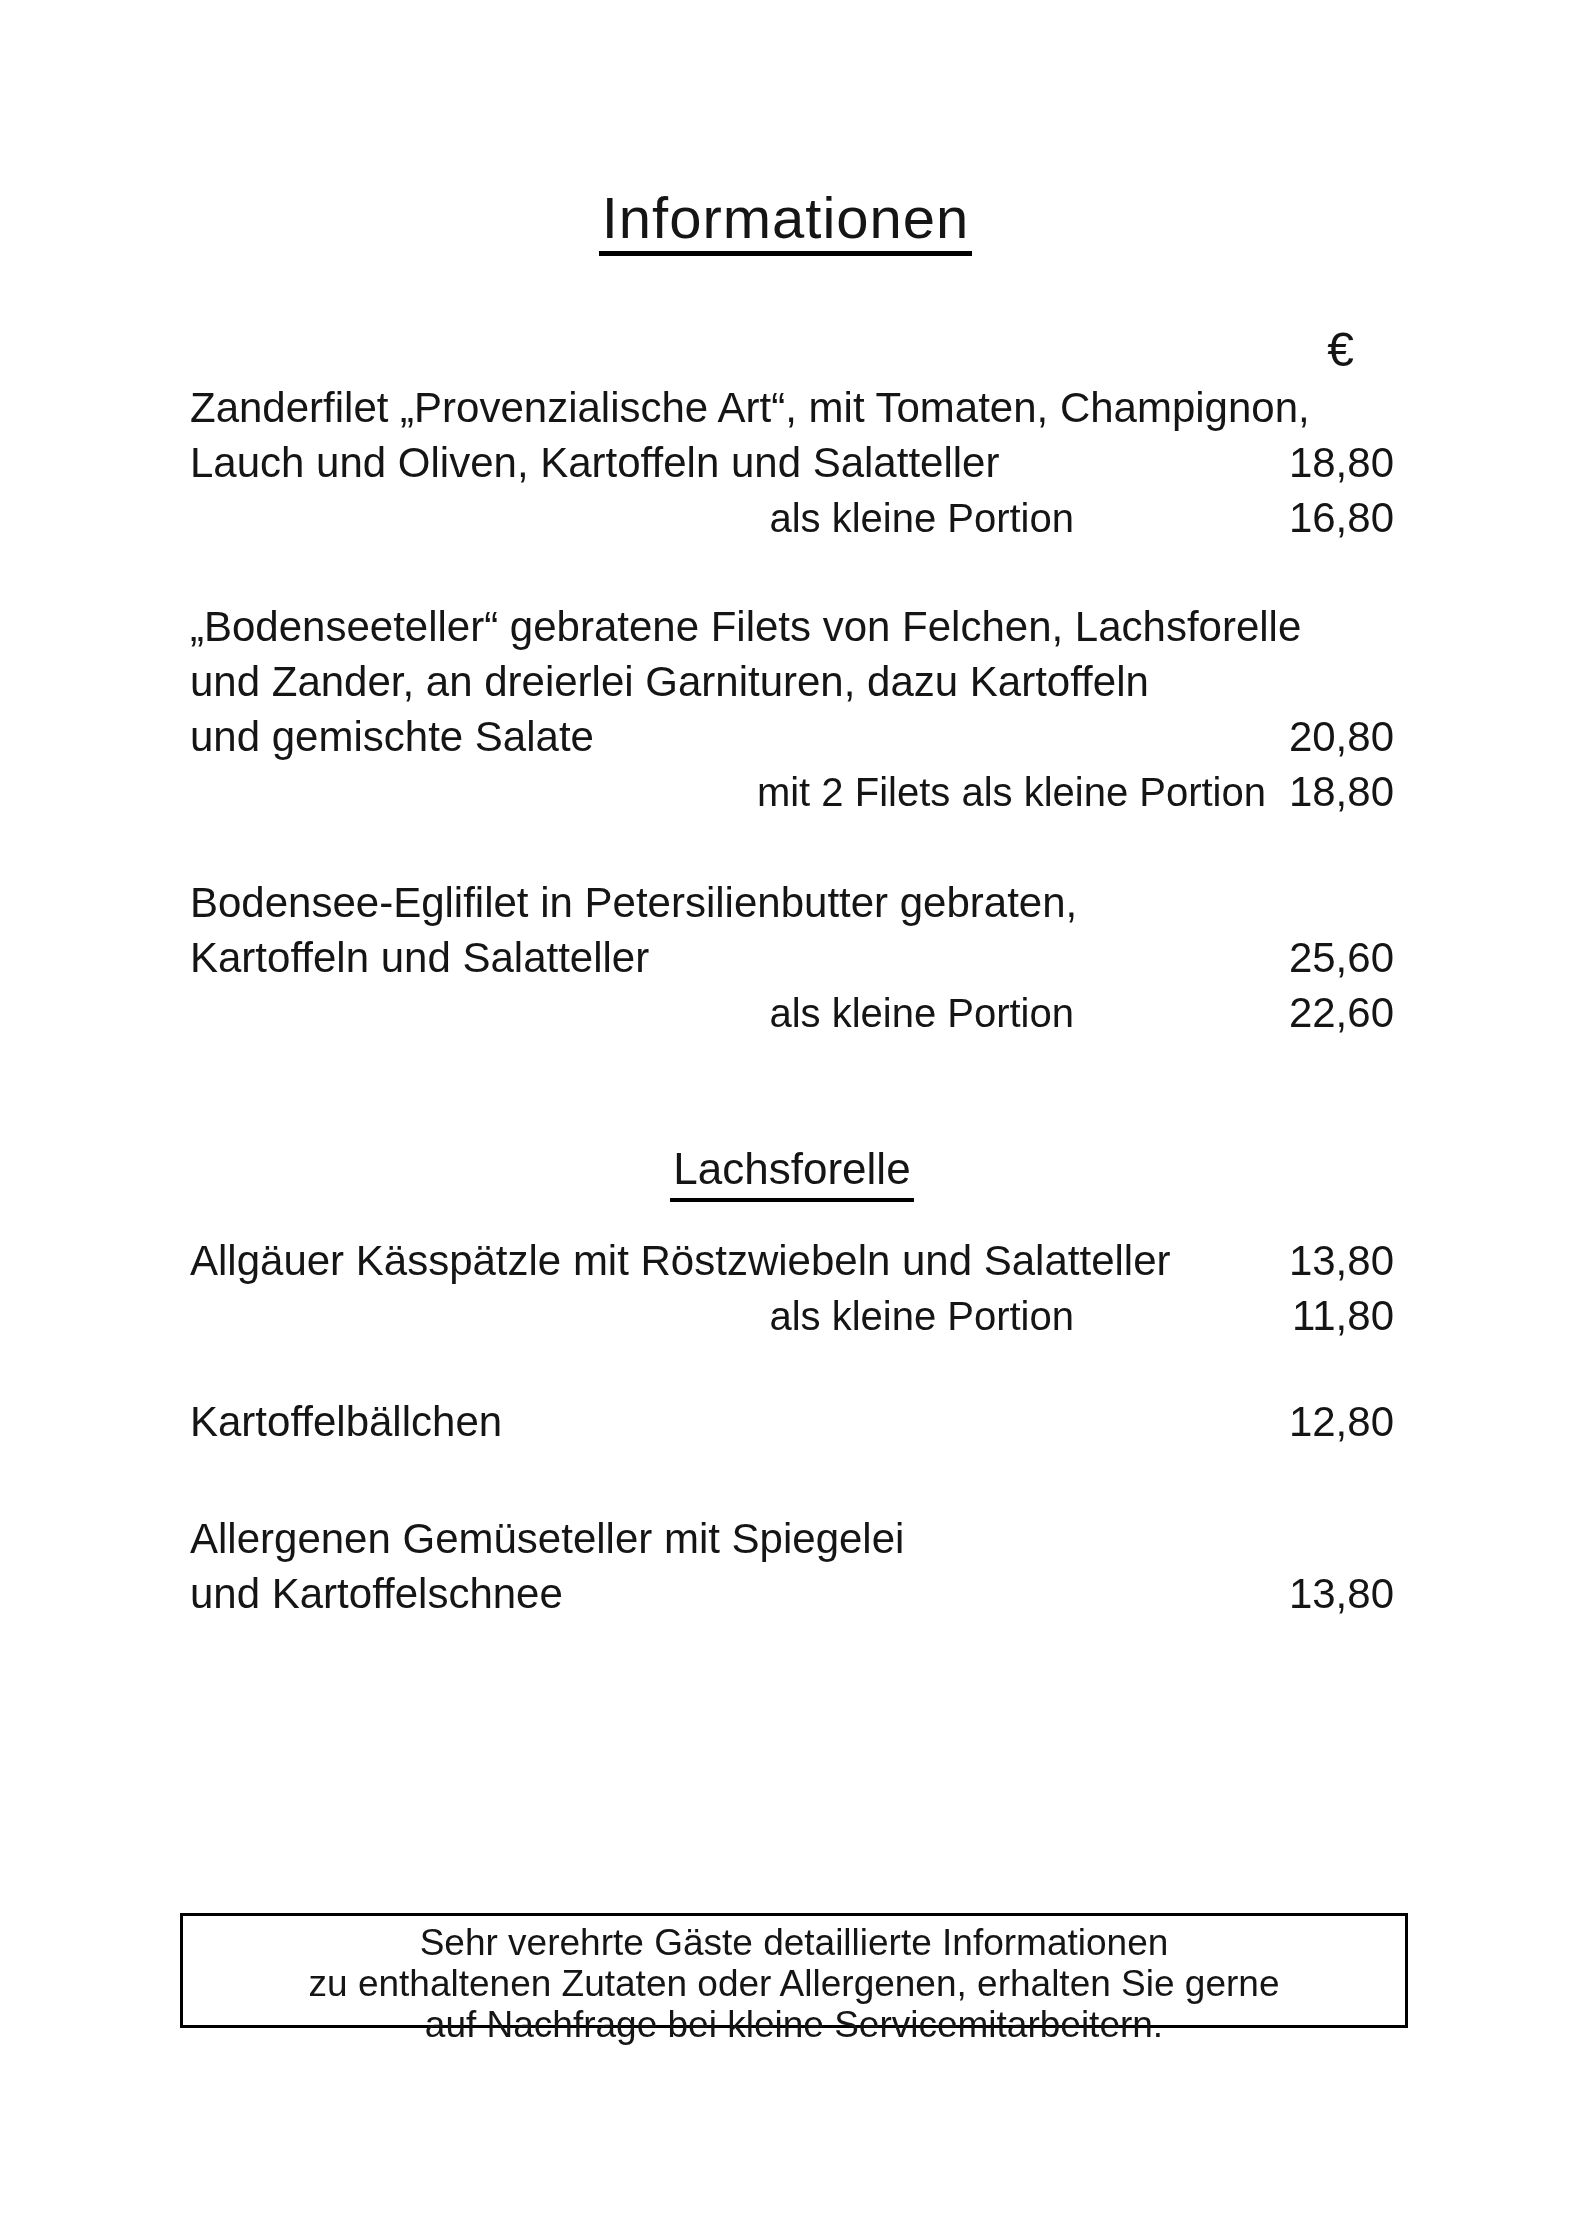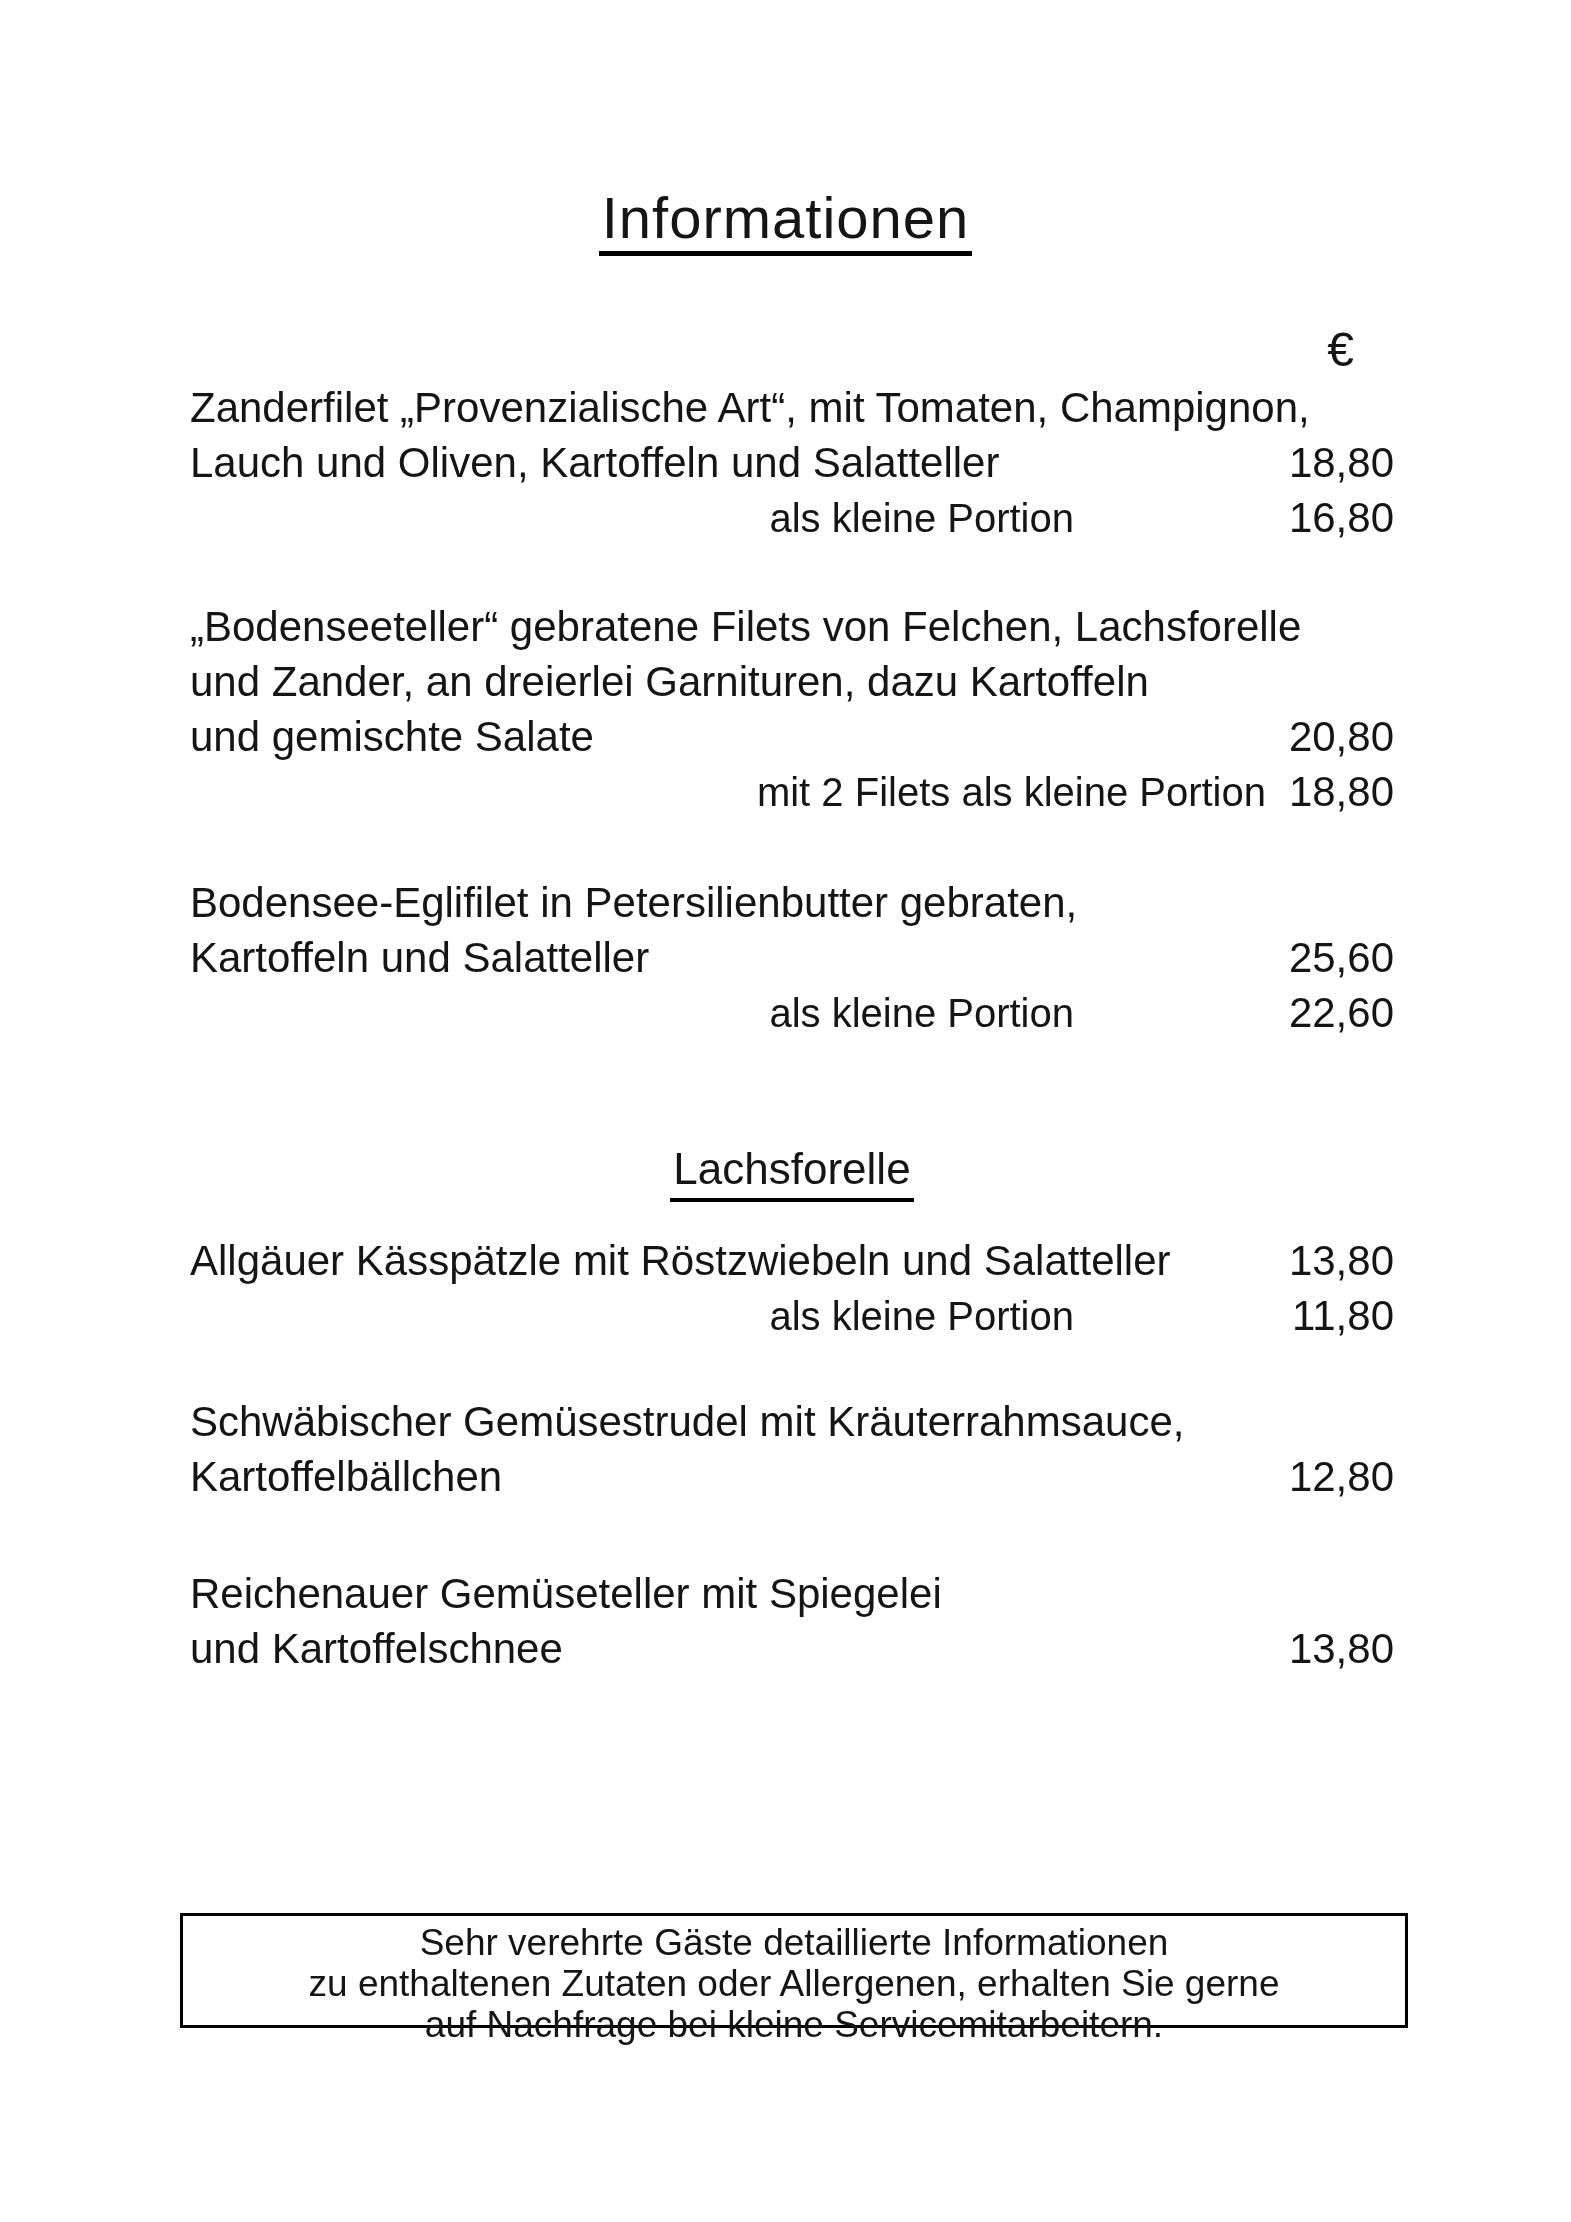--- a/index.html
+++ b/index.html
@@ -159,31 +159,28 @@
         <span class="price">13,80</span>
       </div>
       <div class="row sub">
         <span class="txt">als kleine Portion</span>
         <span class="price">11,80</span>
       </div>
     </div>
 
     <div class="menu-item" style="margin-top:50px">
       <div class="row">
-        <span class="txt">Schwäbischer Gemüsestrudel mit Kräuterrahmsauce,</span>
-      </div>
-      <div class="row">
         <span class="txt">Kartoffelbällchen</span>
         <span class="price">12,80</span>
       </div>
     </div>
 
     <div class="menu-item" style="margin-top:62px">
       <div class="row">
-        <span class="txt">Reichenauer Gemüseteller mit Spiegelei</span>
+        <span class="txt">Allergenen Gemüseteller mit Spiegelei</span>
       </div>
       <div class="row">
         <span class="txt">und Kartoffelschnee</span>
         <span class="price">13,80</span>
       </div>
     </div>
 
   </div>
 
   <div class="footer-box">

